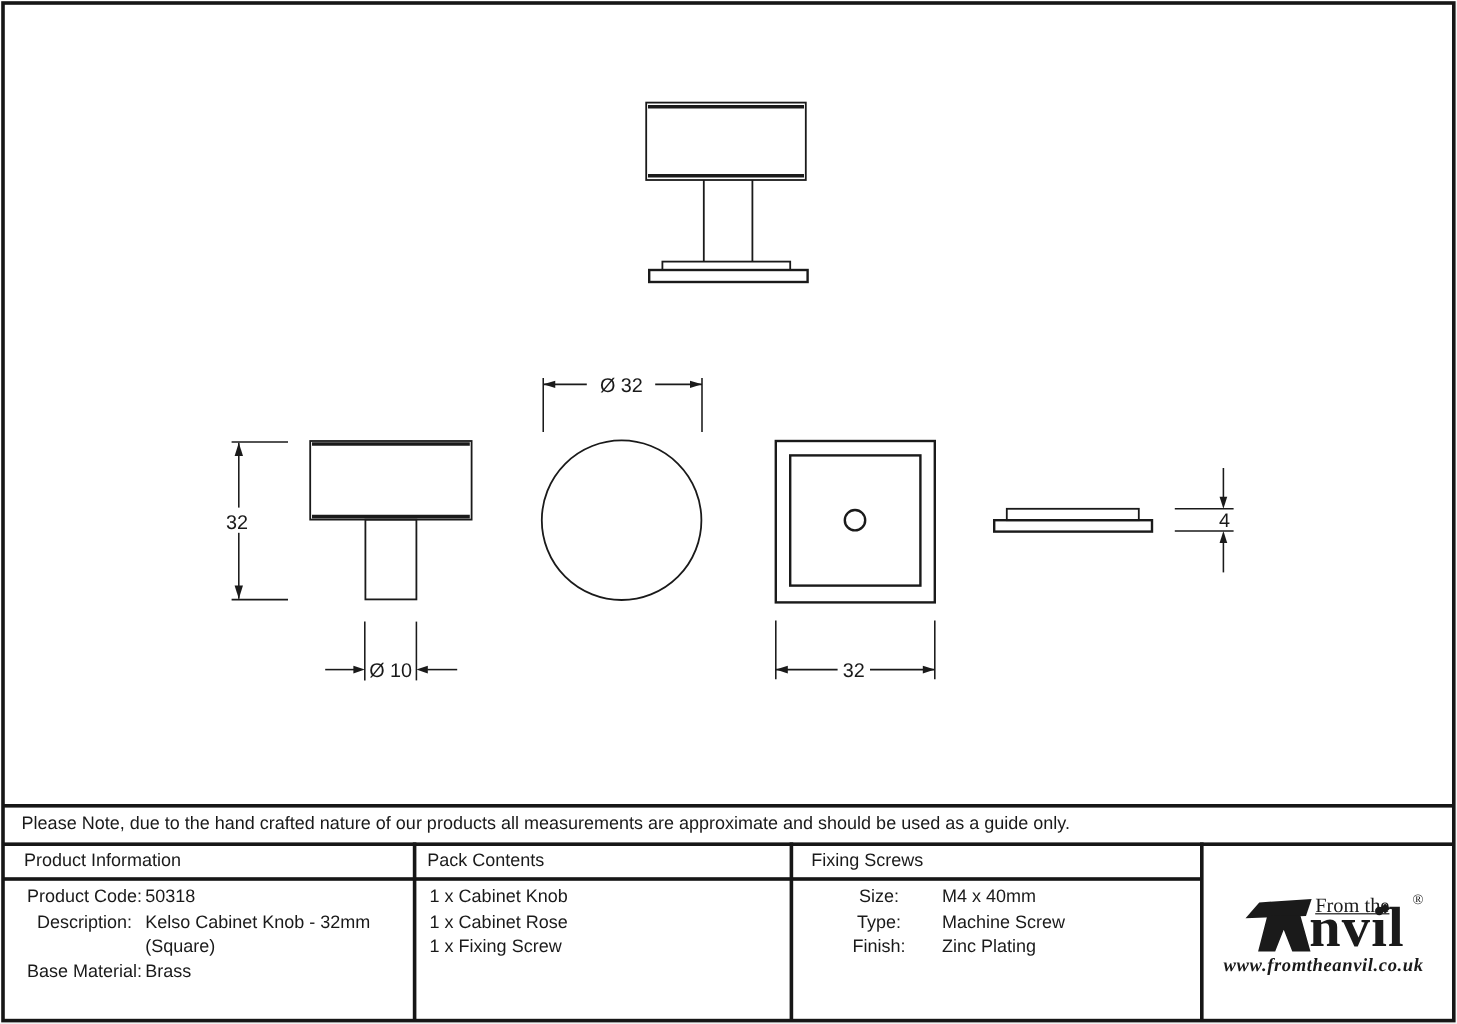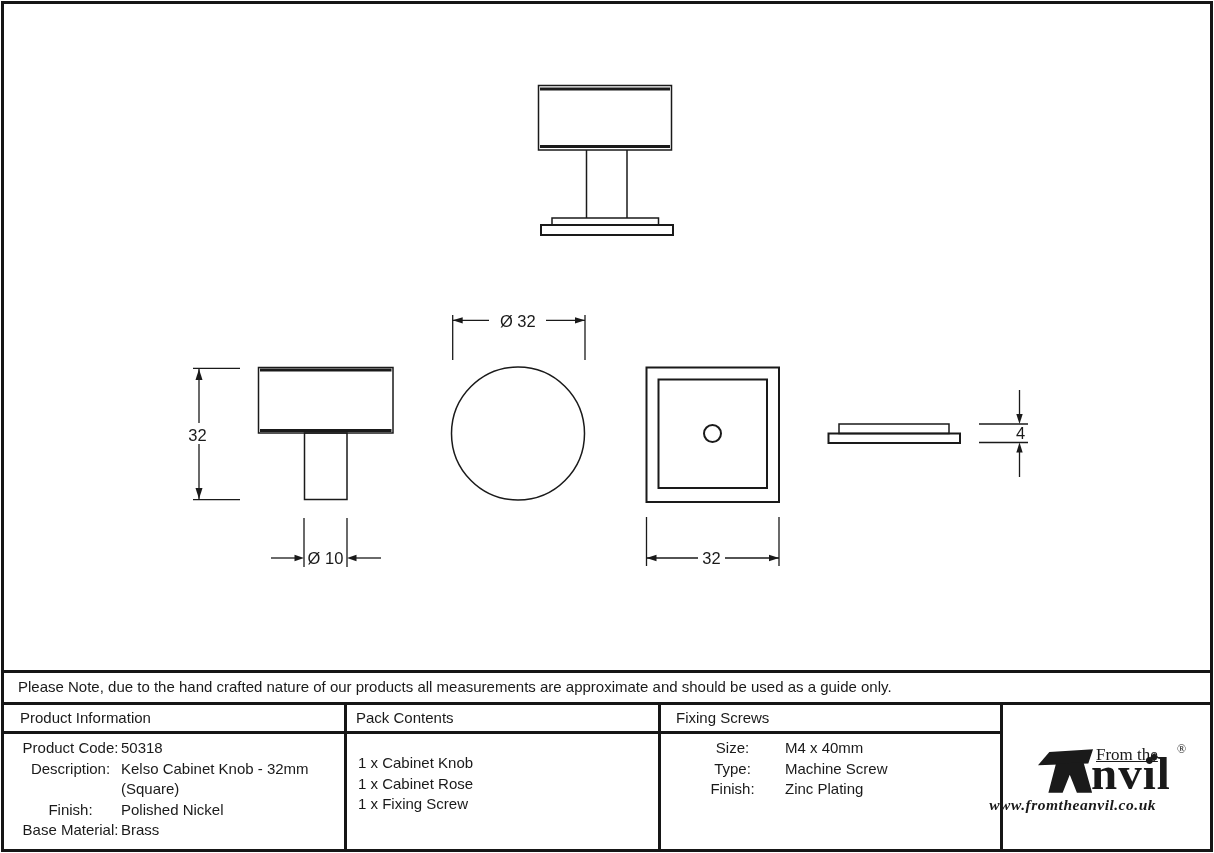--- a/index.html
+++ b/index.html
@@ -14,21 +14,21 @@
   .col-header{position:absolute;top:709px;font-size:15px;}
   .body-block{position:absolute;top:738px;font-size:15px;line-height:20.6px;}
   .lbl{display:inline-block;vertical-align:top;text-align:center;}
   .col1 .lbl{width:101px;}
   .col3 .lbl{width:105px;}
   .row{white-space:nowrap;}
   .logo-tagline{position:absolute;left:1096px;top:745px;font-family:"Liberation Serif",serif;font-size:17px;text-decoration:underline;}
   .logo-name{position:absolute;left:1091px;top:750px;font-family:"Liberation Serif",serif;font-size:47px;font-weight:bold;line-height:1;letter-spacing:1px;}
   .logo-reg{position:absolute;left:1177px;top:742px;font-family:"Liberation Serif",serif;font-size:12px;}
   .logo-diamond{position:absolute;left:1150px;top:750px;font-size:11px;}
-  .logo-url{position:absolute;left:954px;top:796px;width:202px;text-align:right;
+  .logo-url{position:absolute;left:1002px;top:796px;width:202px;text-align:center;
     font-family:"Liberation Serif",serif;font-style:italic;font-size:15.5px;font-weight:bold;letter-spacing:0.5px;}
   .anvil-glyph{position:absolute;left:1037px;top:748px;}
   svg line, svg rect.shape, svg circle{stroke:#1a1a1a;fill:none;}
   svg polygon{fill:#1a1a1a;stroke:none;}
   svg text{fill:#1a1a1a;font-family:"Liberation Sans",sans-serif;font-size:16.5px;text-anchor:middle;}
   svg rect.mask{fill:#ffffff;stroke:none;}
 </style>
 </head>
 <body>
 
@@ -136,28 +136,25 @@
     <div class="row">
       <span class="lbl">Product Code:</span><span>50318</span>
     </div>
     <div class="row">
       <span class="lbl">Description:</span><span>Kelso Cabinet Knob - 32mm</span>
     </div>
     <div class="row">
       <span class="lbl"></span><span>(Square)</span>
     </div>
     <div class="row">
-      <span class="lbl">Finish:</span><span>Polished Nickel</span>
-    </div>
-    <div class="row">
       <span class="lbl">Base Material:</span><span>Brass</span>
     </div>
   </div>
 
-  <div class="body-block col2" style="left:358px;margin-top:15px;">
+  <div class="body-block col2" style="left:358px;">
     <div class="row">1 x Cabinet Knob</div>
     <div class="row">1 x Cabinet Rose</div>
     <div class="row">1 x Fixing Screw</div>
   </div>
 
   <div class="body-block col3" style="left:680px;">
     <div class="row">
       <span class="lbl">Size:</span><span>M4 x 40mm</span>
     </div>
     <div class="row">

